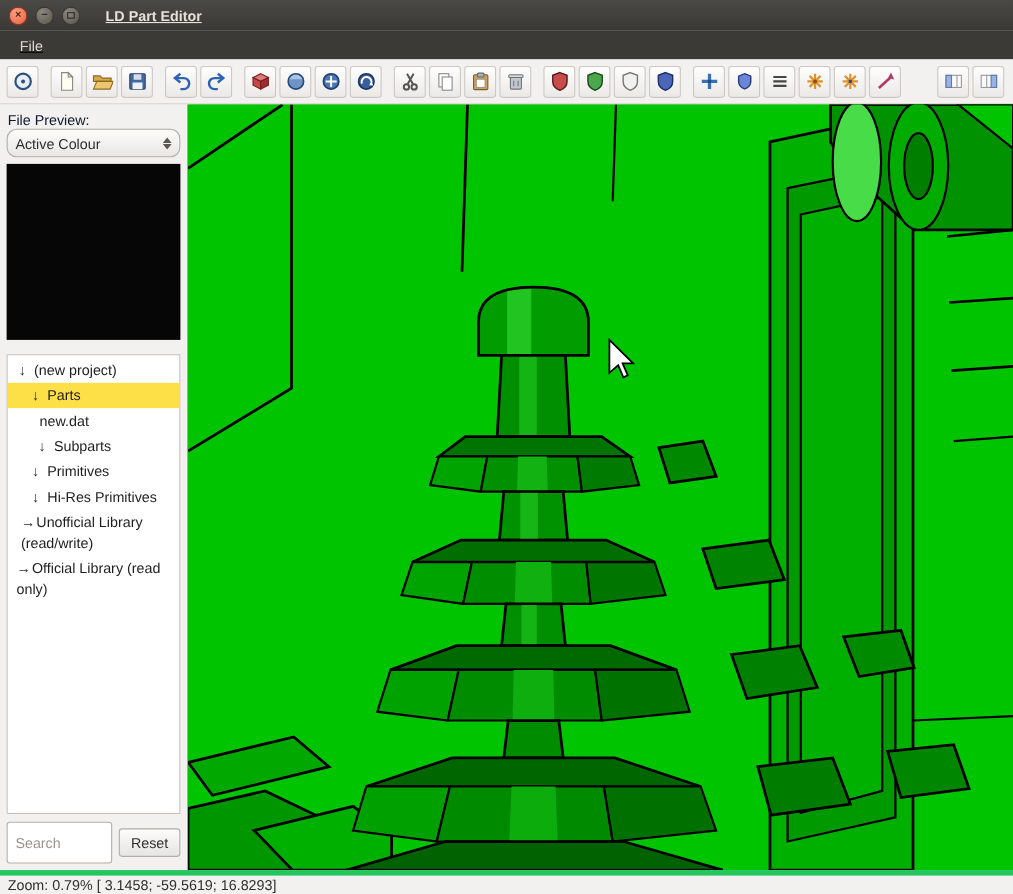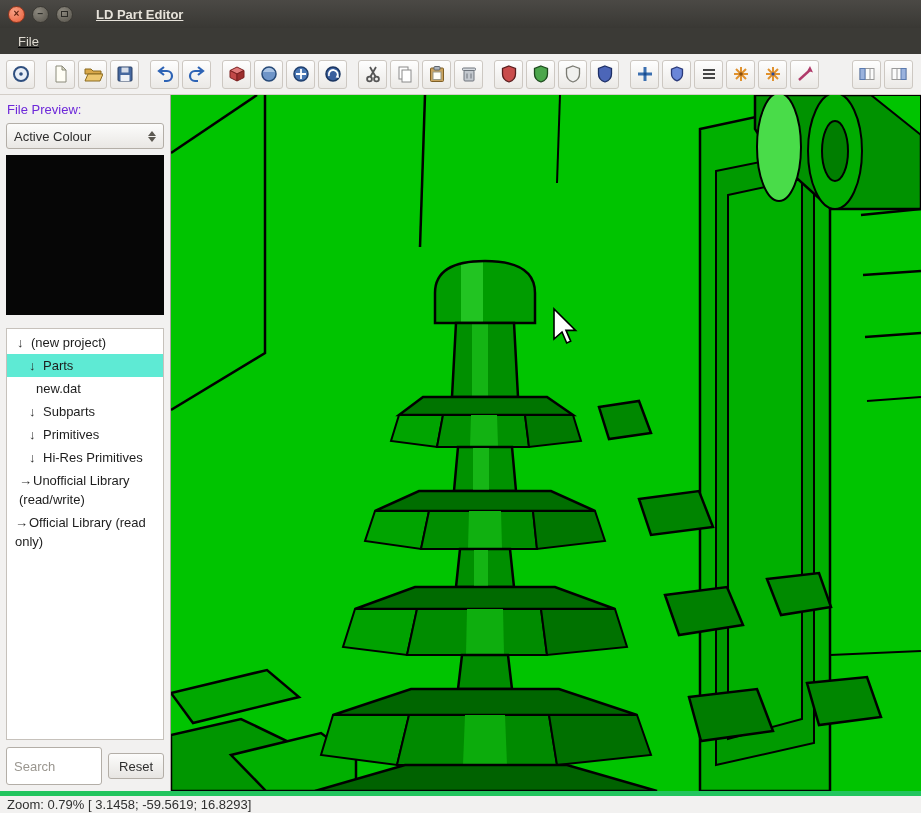--- a/index.html
+++ b/index.html
@@ -22,30 +22,30 @@
   
   .toolbar { height:41px; background:#f2f1f0; border-bottom:1px solid #d3cec8; display:flex; align-items:center; padding:0 6px; flex:none; }
   .tgroup { display:flex; gap:3px; margin-right:11px; }
   .tgroup.right { margin-left:auto; margin-right:2px; }
   .tbtn { width:29px; height:29px; border:1px solid #cdc8c2; border-radius:3px; background:linear-gradient(#fefefe,#ebe9e6); display:flex; align-items:center; justify-content:center; }
   .tbtn svg { display:block; }
 
   
   .main { height:696px; display:flex; flex:none; }
   .sidebar { width:171px; flex:none; background:#f2f1f0; border-right:1px solid #a9a49e; display:flex; flex-direction:column; padding:5px 6px 6px; }
-  .fplabel { color:#6d28d9; margin:2px 1px 6px; }
-  .combo { height:26px; border:1px solid #b3aea7; border-radius:3px; background:linear-gradient(#fcfcfb,#e9e7e4); display:flex; align-items:center; padding:0 7px; color:#2e2e2e; }
+  .fplabel { color:#0f172a; margin:2px 1px 0; }
+  .combo { height:26px; border:1px solid #b3aea7; border-radius:9px; background:linear-gradient(#fcfcfb,#e9e7e4); display:flex; align-items:center; padding:0 7px; color:#2e2e2e; }
   .combo .cval { flex:1; }
   .combo-arrows { display:flex; flex-direction:column; align-items:center; gap:1px; }
   .tri-up { width:0; height:0; border-left:4px solid transparent; border-right:4px solid transparent; border-bottom:5px solid #5c5952; }
   .tri-dn { width:0; height:0; border-left:4px solid transparent; border-right:4px solid transparent; border-top:5px solid #5c5952; }
   .preview { height:160px; background:#060606; margin:6px 0 5px; flex:none; }
   .tree { flex:1; background:#ffffff; border:1px solid #c6c1bb; overflow:hidden; padding:2px 0;margin-top:8px; }
   .titem { line-height:23px; white-space:nowrap; color:#1d1d1d; }
-  .titem.sel { background:#5eead4; }
+  .titem.sel { background:#fde047; }
   .titem.wrap { white-space:normal; line-height:19px; padding-top:2px; padding-bottom:2px; }
   .ticon { display:inline-block; width:14px; color:#2c2c2c; }
   .searchrow { display:flex; gap:6px; padding-top:7px; flex:none; align-items:center; }
   .searchrow input { flex:1; min-width:0; height:38px; border:1px solid #b3aea7; border-radius:3px; padding:0 7px; font:inherit; color:#333; background:#fff; }
   .searchrow input::placeholder { color:#9a968f; }
   .resetbtn { height:26px; padding:0 10px; border:1px solid #b3aea7; border-radius:3px; background:linear-gradient(#fcfcfb,#e7e5e2); font:inherit; color:#2e2e2e; }
 
   .viewport { flex:1; position:relative; background:#00c400; }
   .viewport svg { display:block; width:100%; height:100%; }
 
@@ -261,21 +261,21 @@
         <span class="combo-arrows">
             <span class="tri-up"></span>
             <span class="tri-dn"></span>
           </span>
       </div>
       <div class="preview"></div>
       <div class="tree">
         <div class="titem" style="padding-left:10px"><span class="ticon">↓</span><span>(new project)</span></div>
         <div class="titem sel" style="padding-left:22px"><span class="ticon">↓</span><span>Parts</span></div>
         <div class="titem" style="padding-left:29px"><span>new.dat</span></div>
-        <div class="titem" style="padding-left:22px"><span class="ticon">↓</span><span>Subparts</span></div>
+        <div class="titem" style="padding-left:28px"><span class="ticon">↓</span><span>Subparts</span></div>
         <div class="titem" style="padding-left:22px"><span class="ticon">↓</span><span>Primitives</span></div>
         <div class="titem" style="padding-left:22px"><span class="ticon">↓</span><span>Hi-Res Primitives</span></div>
         <div class="titem wrap" style="padding-left:12px;padding-right:6px"><span class="ticon">→</span><span>Unofficial Library (read/write)</span></div>
         <div class="titem wrap" style="padding-left:8px;padding-right:6px"><span class="ticon">→</span><span>Official Library (read only)</span></div>
       </div>
       <div class="searchrow">
         <input type="text" placeholder="Search" style="">
         <button class="resetbtn">Reset</button>
       </div>
     </div>

